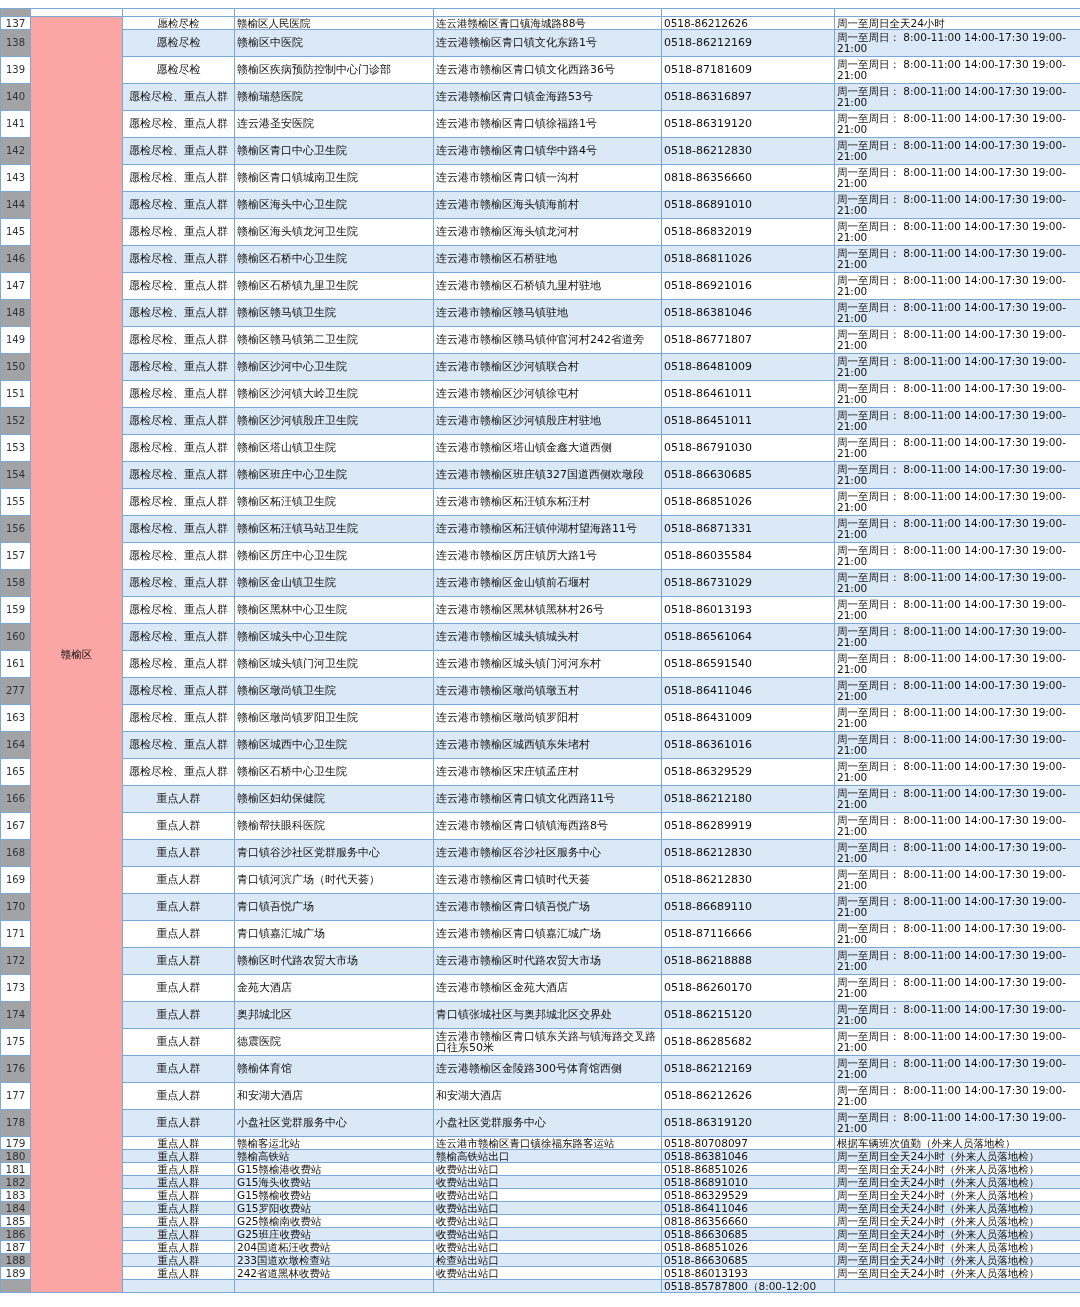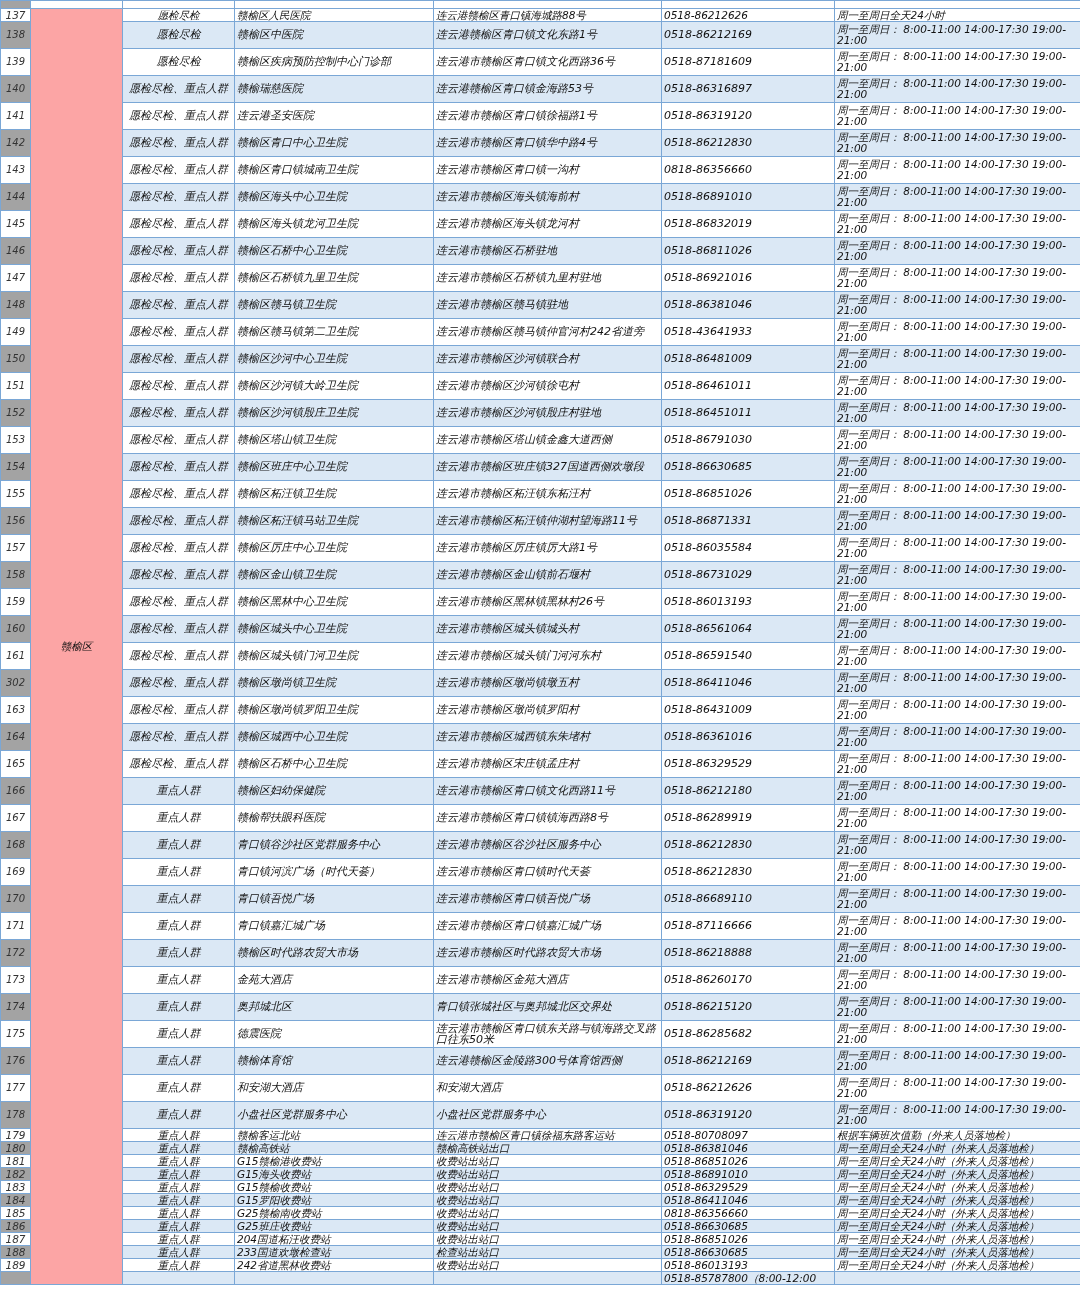--- a/index.html
+++ b/index.html
@@ -1,18 +1,18 @@
 <!DOCTYPE html>
 <html><head>
 <meta charset="utf-8">
 <style>
   html, body { margin:0; padding:0; background:#ffffff; }
   body { width:1080px; height:1307px; overflow:hidden; position:relative;
          font-family:"DejaVu Sans","Liberation Sans",sans-serif; color:#111; }
-  .sheet { position:absolute; left:0; top:0; width:1080px;font-style:italic; }
+  .sheet { position:absolute; left:0; top:8px; width:1080px; }
   table { border-collapse:collapse; table-layout:fixed; width:1080px; }
   td { border:1px solid #7aa7d6; padding:0 2px; font-size:11px; line-height:12px;
        white-space:nowrap; overflow:hidden; vertical-align:middle; }
   col.c-num { width:30px; }
   col.c-dist { width:92px; }
   col.c-type { width:112px; }
   col.c-name { width:199px; }
   col.c-addr { width:228px; }
   col.c-phone { width:173px; }
   col.c-hours { width:246px; }
@@ -147,21 +147,21 @@
           <td>赣榆区赣马镇卫生院</td>
           <td>连云港市赣榆区赣马镇驻地</td>
           <td>0518-86381046</td>
           <td class="hours">周一至周日：  8:00-11:00   14:00-17:30 19:00-21:00</td>
         </tr>
         <tr class="tall even">
           <td class="num">149</td>
           <td class="type">愿检尽检、重点人群</td>
           <td>赣榆区赣马镇第二卫生院</td>
           <td>连云港市赣榆区赣马镇仲官河村242省道旁</td>
-          <td>0518-43641933</td>
+          <td>0518-86771807</td>
           <td class="hours">周一至周日：  8:00-11:00   14:00-17:30 19:00-21:00</td>
         </tr>
         <tr class="tall shade">
           <td class="num">150</td>
           <td class="type">愿检尽检、重点人群</td>
           <td>赣榆区沙河中心卫生院</td>
           <td>连云港市赣榆区沙河镇联合村</td>
           <td>0518-86481009</td>
           <td class="hours">周一至周日：  8:00-11:00   14:00-17:30 19:00-21:00</td>
         </tr>
@@ -247,21 +247,21 @@
         </tr>
         <tr class="tall even">
           <td class="num">161</td>
           <td class="type">愿检尽检、重点人群</td>
           <td>赣榆区城头镇门河卫生院</td>
           <td>连云港市赣榆区城头镇门河河东村</td>
           <td>0518-86591540</td>
           <td class="hours">周一至周日：  8:00-11:00   14:00-17:30 19:00-21:00</td>
         </tr>
         <tr class="tall shade">
-          <td class="num">302</td>
+          <td class="num">277</td>
           <td class="type">愿检尽检、重点人群</td>
           <td>赣榆区墩尚镇卫生院</td>
           <td>连云港市赣榆区墩尚镇墩五村</td>
           <td>0518-86411046</td>
           <td class="hours">周一至周日：  8:00-11:00   14:00-17:30 19:00-21:00</td>
         </tr>
         <tr class="tall even">
           <td class="num">163</td>
           <td class="type">愿检尽检、重点人群</td>
           <td>赣榆区墩尚镇罗阳卫生院</td>

